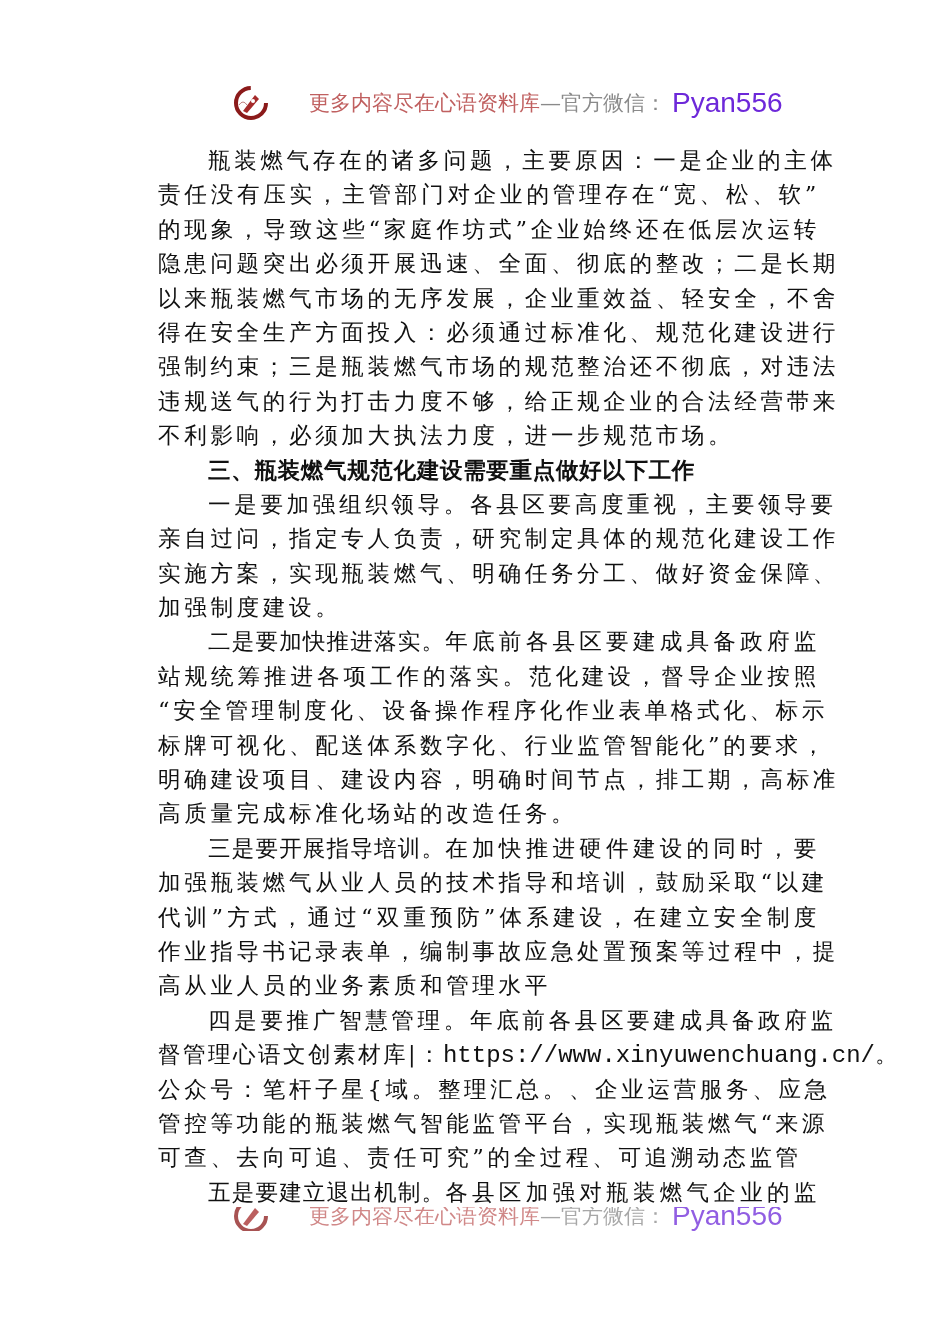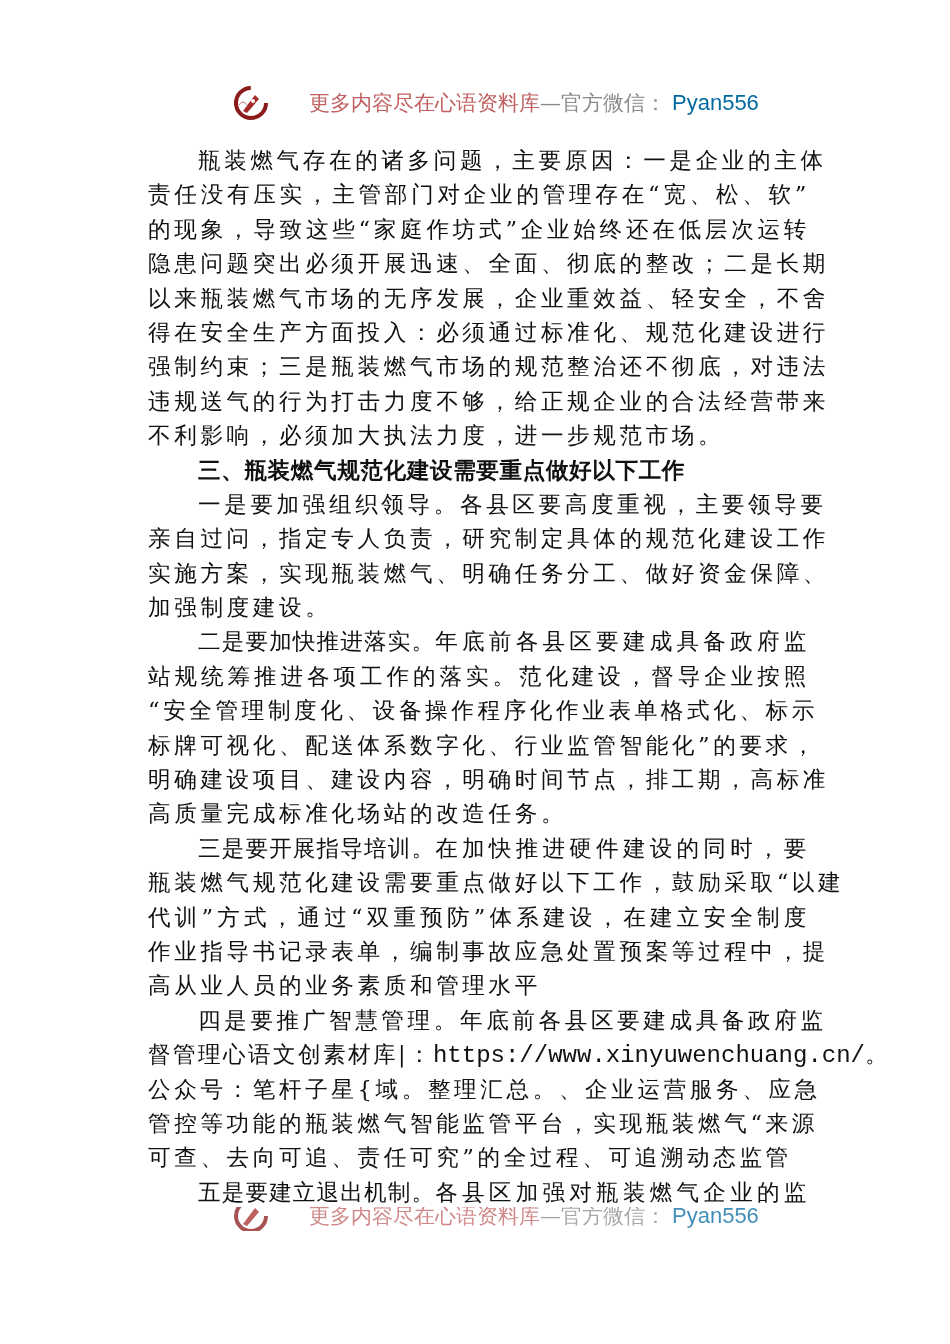--- a/index.html
+++ b/index.html
@@ -3,22 +3,22 @@
   <meta charset="utf-8">
   <style>
     html, body { margin: 0; padding: 0; background: #ffffff; }
     body { width: 950px; height: 1344px; position: relative; overflow: hidden; font-family: "DejaVu Serif", "Liberation Serif", serif; color: #111; }
     .watermark { position: absolute; left: 233px; height: 40px; display: flex; align-items: center; white-space: nowrap; }
     .watermark.top { top: 83px; }
     .watermark.bottom { top: 1201px; height: 30px; clip-path: inset(6px 0 0 0); opacity: 0.75; }
     .wm-logo { width: 36px; height: 36px; margin-right: 4px; }
     .wm-red { color: #c06060; font-size: 21px; font-family: "DejaVu Serif", serif; letter-spacing: 0px; margin-left: 36px; }
     .wm-gray { color: #8a8a8a; font-size: 21px; font-family: "DejaVu Serif", serif; }
-    .wm-id { color: #0369a1; font-size: 22px; font-family: "Liberation Sans", sans-serif; margin-left: 6px; }
-    .page { position: absolute; left: 148px; top: 143px; width: 662px; }
+    .wm-id { color: #6d28d9; font-size: 28px; font-family: "Liberation Sans", sans-serif; margin-left: 6px; }
+    .page { position: absolute; left: 158px; top: 143px; width: 662px; }
     .line { height: 34.4px; line-height: 34.4px; font-size: 22.6px; white-space: nowrap; letter-spacing: 3.6px; text-align: justify; text-align-last: justify; }
     .line.last { text-align-last: left; }
     .indent { padding-left: 50px; }
     .heading { font-family: "DejaVu Sans", sans-serif; font-weight: bold; letter-spacing: 0.6px; font-size: 22.6px; text-align-last: left; }
     .bold { font-family: "DejaVu Sans", sans-serif; font-weight: normal; letter-spacing: 0.5px; }
     .url { font-family: Liberation Mono, monospace; letter-spacing: 0; font-size: 24px; }
   </style>
 </head>
 <body>
 
@@ -61,21 +61,21 @@
     <div class="line indent"><span class="bold">二是要加快推进落实。</span><span>年底前各县区要建成具备政府监</span></div>
     <div class="line">站规统筹推进各项工作的落实。范化建设，督导企业按照</div>
     <div class="line">“安全管理制度化、设备操作程序化作业表单格式化、标示</div>
     <div class="line">标牌可视化、配送体系数字化、行业监管智能化”的要求，</div>
     <div class="line">明确建设项目、建设内容，明确时间节点，排工期，高标准</div>
     <div class="line last">高质量完成标准化场站的改造任务。</div>
   </div>
 
   <div>
     <div class="line indent"><span class="bold">三是要开展指导培训。</span><span>在加快推进硬件建设的同时，要</span></div>
-    <div class="line">瓶装燃气规范化建设需要重点做好以下工作，鼓励采取“以建</div>
+    <div class="line">加强瓶装燃气从业人员的技术指导和培训，鼓励采取“以建</div>
     <div class="line">代训”方式，通过“双重预防”体系建设，在建立安全制度</div>
     <div class="line">作业指导书记录表单，编制事故应急处置预案等过程中，提</div>
     <div class="line last">高从业人员的业务素质和管理水平</div>
   </div>
 
   <div>
     <div class="line indent">四是要推广智慧管理。年底前各县区要建成具备政府监</div>
     <div class="line" style="letter-spacing:2.4px"><span>督管理心语文创素材库|：</span><span class="url">https://www.xinyuwenchuang.cn/</span><span>。</span></div>
     <div class="line">公众号：笔杆子星{域。整理汇总。、企业运营服务、应急</div>
     <div class="line">管控等功能的瓶装燃气智能监管平台，实现瓶装燃气“来源</div>

